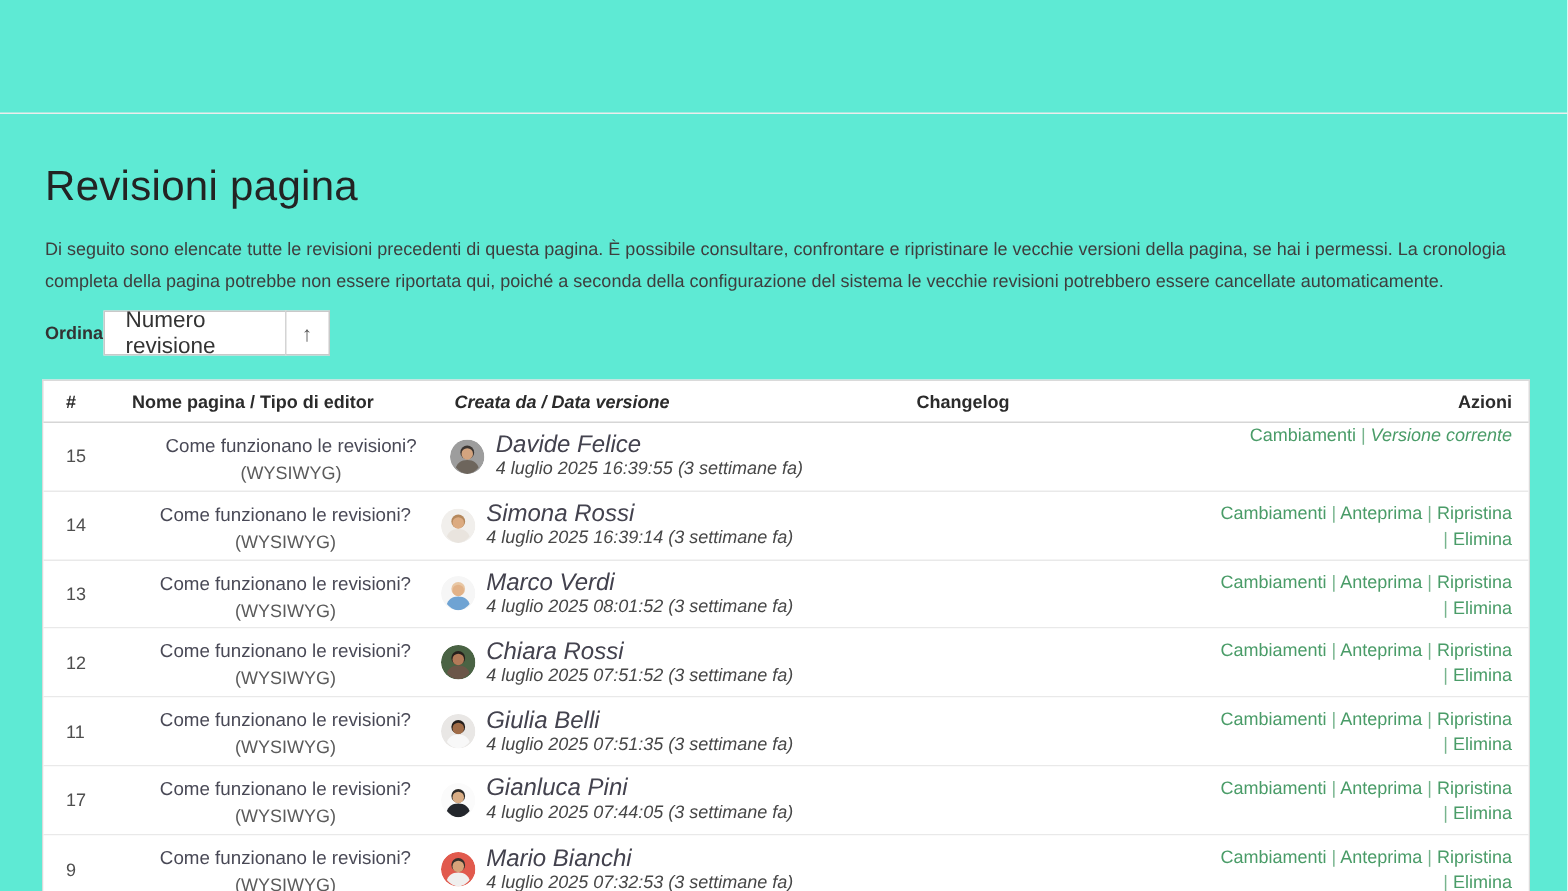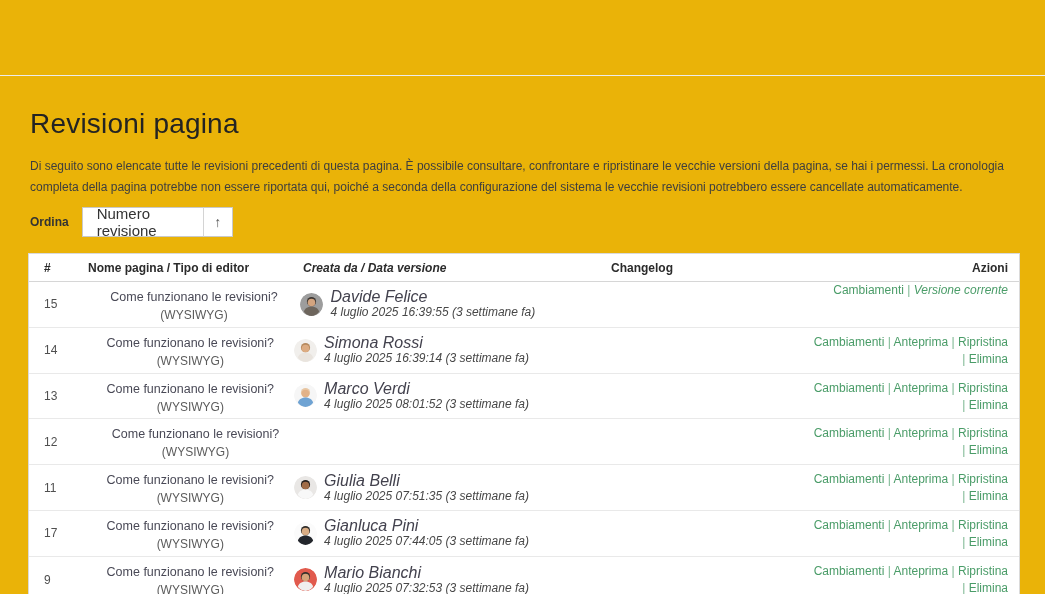--- a/index.html
+++ b/index.html
@@ -3,39 +3,39 @@
 <meta charset="utf-8">
 <style>
   * { margin:0; padding:0; box-sizing:border-box; }
   html,body { background:#fff; }
   body {
     font-family:"Liberation Sans","DejaVu Sans",sans-serif;
     color:#3d3d3d;
   }
   .page {
     position:relative; width:1045px; height:594px;
-    background:#eab308; overflow:hidden;
+    background:#5eead4; overflow:hidden;
   }
   .top-divider {
     position:absolute; top:75px; left:0; width:100%; height:1px;
     background:#ececec;
   }
   .page-title {
     position:absolute; left:30px; top:108px;
     font-size:28px; font-weight:400; color:#232323; letter-spacing:0.2px;
   }
   .page-desc {
     position:absolute; left:30px; top:156px; width:990px;
     font-size:12px; line-height:21px; color:#3e3e3e;
   }
   .sort-row {
     position:absolute; left:30px; top:207px; height:30px;
     display:flex; align-items:center;
   }
-  .sort-label { font-size:12px; font-weight:bold; color:#333; margin-right:13px; }
+  .sort-label { font-size:12px; font-weight:bold; color:#333; }
   .sort-select {
     width:122px; height:30px; border:1px solid #c9c9c9; background:#fff;
     display:flex; align-items:center; padding-left:14px;
     font-size:15px; color:#333; cursor:pointer;
   }
   .sort-dir {
     width:30px; height:30px; border:1px solid #c9c9c9; border-left:1px solid #d4d4d4;
     margin-left:-1px; background:#fff; display:flex; align-items:center; justify-content:center;
     font-size:14px; color:#555; cursor:pointer;
   }
@@ -181,20 +181,34 @@
       <div class="actions-line"><a class="action link" href="#">Cambiamenti</a><span class="sep"> | </span><a class="action link" href="#">Anteprima</a><span class="sep"> | </span><a class="action link" href="#">Ripristina</a></div>
       <div class="actions-line"><span class="sep">| </span><a class="action link" href="#">Elimina</a></div>
     </div>
   </div>
         <div class="tr">
     <div class="col-num">12</div>
     <div class="col-page">
       <div class="page-name">Come funzionano le revisioni?</div>
       <div class="editor-type">(WYSIWYG)</div>
     </div>
+    <div class="col-creator">
+      <span class="avatar">
+        <svg viewBox="0 0 24 24" width="23" height="23" aria-hidden="true">
+          <circle cx="12" cy="12" r="12" fill="#4a6344"></circle>
+          <circle cx="12" cy="9" r="4.8" fill="#26201c"></circle>
+          <circle cx="12" cy="10" r="4" fill="#b27a58"></circle>
+          <path d="M12 14.2c-4.4 0-7.2 2.5-7.9 5.3A12 12 0 0 0 12 24a12 12 0 0 0 7.9-4.5c-0.7-2.8-3.5-5.3-7.9-5.3Z" fill="#6b5648"></path>
+        </svg>
+      </span>
+      <span class="creator-text">
+        <span class="creator-name" style="display:block">Chiara Rossi</span>
+        <span class="creator-date" style="display:block">4 luglio 2025 07:51:52 (3 settimane fa)</span>
+      </span>
+    </div>
     <div class="col-changelog"></div>
     <div class="col-actions">
       <div class="actions-line"><a class="action link" href="#">Cambiamenti</a><span class="sep"> | </span><a class="action link" href="#">Anteprima</a><span class="sep"> | </span><a class="action link" href="#">Ripristina</a></div>
       <div class="actions-line"><span class="sep">| </span><a class="action link" href="#">Elimina</a></div>
     </div>
   </div>
         <div class="tr">
     <div class="col-num">11</div>
     <div class="col-page">
       <div class="page-name">Come funzionano le revisioni?</div>

